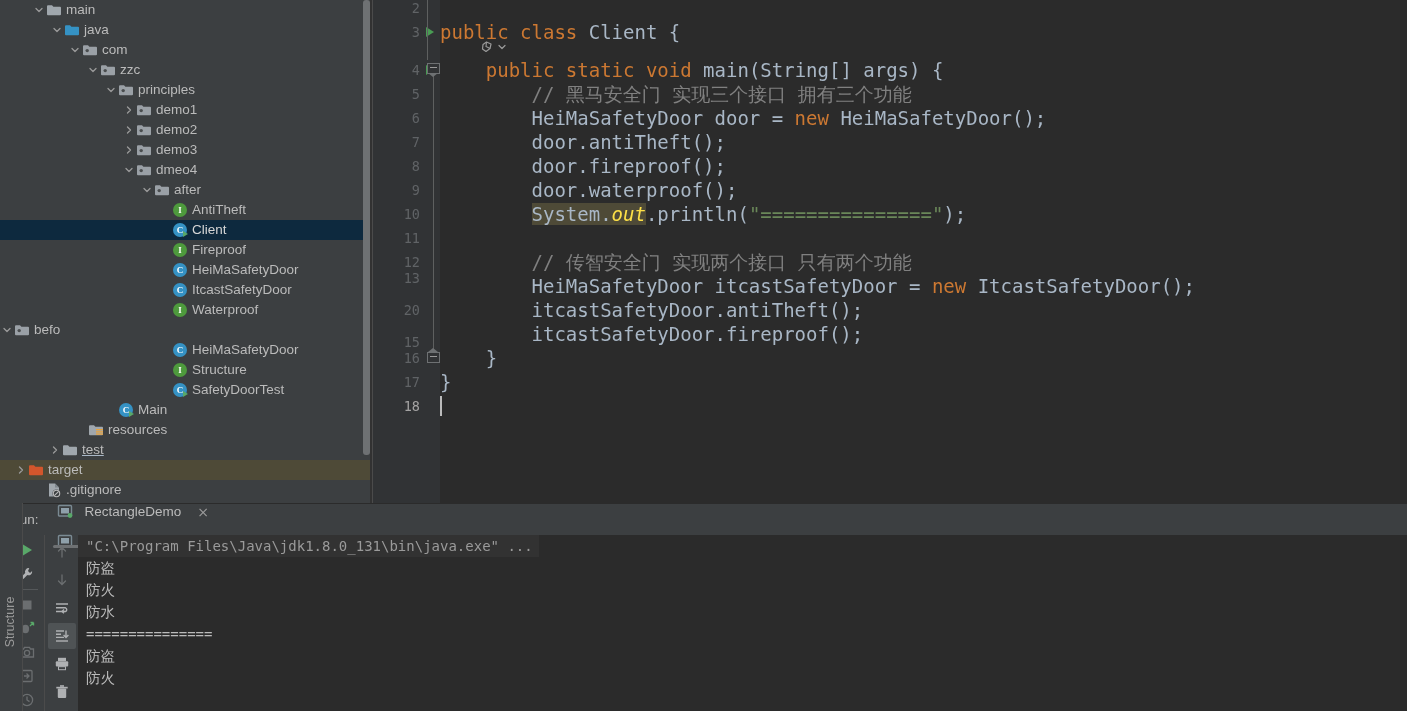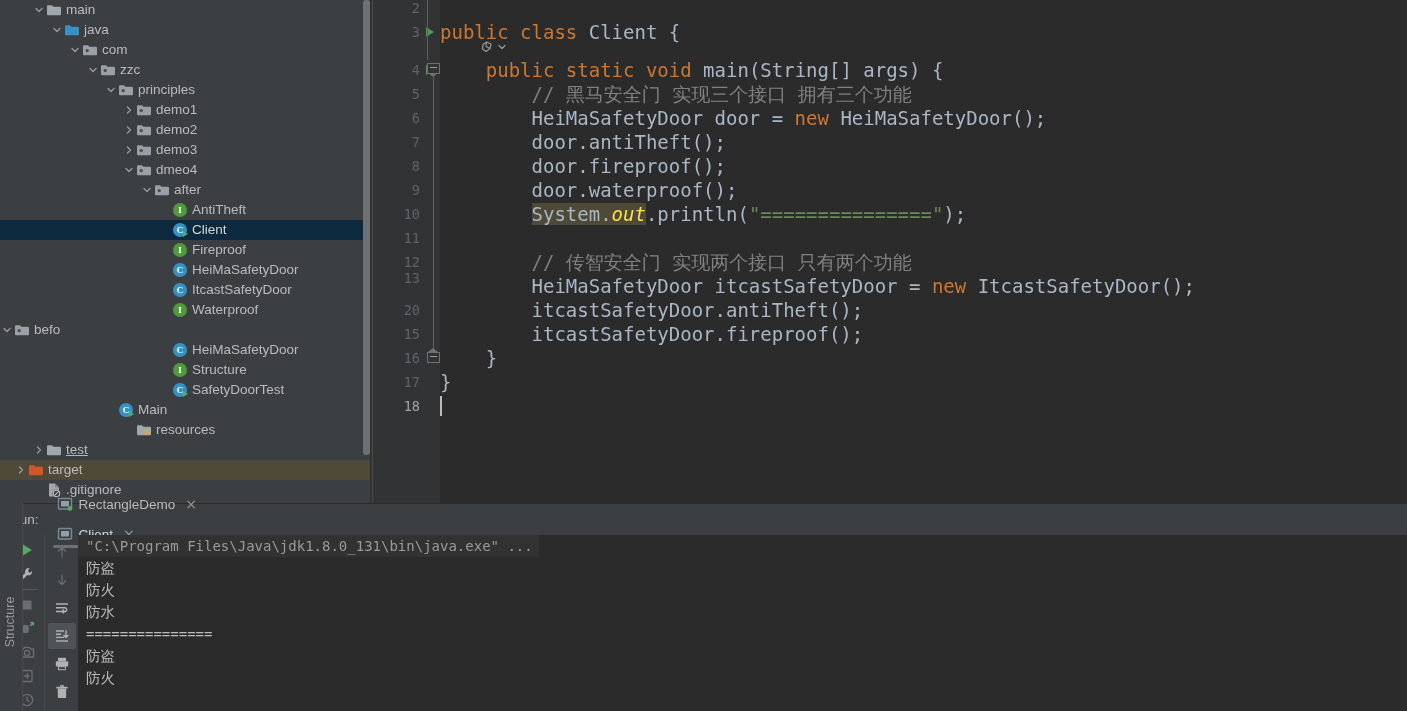--- a/index.html
+++ b/index.html
@@ -158,22 +158,22 @@
     background: #2B2B2B;
   }
   #run-tabbar {
     position: absolute; left: 0; top: 1px; width: 1407px; height: 30px;
     display: flex; align-items: center;
   }
   #run-label {
     margin-left: 10px; font-size: 13.5px; color: #BBBBBB;
   }
   .run-tab {
-    position: relative; height: 30px; display: flex; align-items: center;
-    gap: 6px; padding: 0 8px 0 10px; margin-left: 8px;
+    position: relative; height: 30px; display: flex; align-items: flex-end;
+    gap: 12px; padding: 0 8px 0 10px; margin-left: 8px;
     font-size: 13.5px; color: #BBBBBB;
   }
   .run-tab.active { color: #D6D6D6; }
   .run-tab.active::after {
     content: ""; position: absolute; left: 6px; right: 6px; bottom: 1px;
     height: 3px; background: #6E7173; border-radius: 2px;
   }
   .tab-close {
     color: #9A9A9A; font-size: 14px; margin-left: 4px;
     line-height: 1; font-family: "DejaVu Sans", sans-serif;
@@ -465,33 +465,33 @@
         <div class="tree-row" style="padding-left: 104px;">
           <span class="tree-arrow"></span>
           <span class="tree-icon">
             <span style="position:relative;display:inline-block;">
               <span class="ico-badge ico-class">C</span>
               <span class="run-mark"></span>
             </span>
           </span>
           <span class="tree-label">Main</span>
         </div>
-        <div class="tree-row" style="padding-left: 74px; margin-left: 48px;">
+        <div class="tree-row" style="padding-left: 74px;">
           <span class="tree-arrow"></span>
           <span class="tree-icon">
             <svg xmlns="http://www.w3.org/2000/svg" width="16" height="14" viewBox="0 0 16 14">
               <path d="M1 3.2 a1 1 0 0 1 1-1 h4 l1.4 1.6 H14 a1 1 0 0 1 1 1 V11.3 a1 1 0 0 1-1 1 H2 a1 1 0 0 1-1-1 Z" fill="#A0A7AD"></path>
               <rect x="8" y="6" width="7" height="1.3" fill="#E8A33D"></rect>
               <rect x="8" y="8.2" width="7" height="1.3" fill="#E8A33D"></rect>
               <rect x="8" y="10.4" width="7" height="1.3" fill="#E8A33D"></rect>
             </svg>
           </span>
           <span class="tree-label">resources</span>
         </div>
-        <div class="tree-row" style="padding-left: 32px; text-decoration: underline;">
+        <div class="tree-row" style="padding-left: 48px; text-decoration: underline;">
           <span class="tree-arrow">
             <svg xmlns="http://www.w3.org/2000/svg" width="10" height="10" viewBox="0 0 10 10">
               <path d="M3.5 2 L6.5 5 L3.5 8" fill="none" stroke="#9A9A9A" stroke-width="1.3" stroke-linecap="round" stroke-linejoin="round"></path>
             </svg>
           </span>
           <span class="tree-icon">
             <svg xmlns="http://www.w3.org/2000/svg" width="16" height="14" viewBox="0 0 16 14">
               <path d="M1 3.2 a1 1 0 0 1 1-1 h4 l1.4 1.6 H14 a1 1 0 0 1 1 1 V11.3 a1 1 0 0 1-1 1 H2 a1 1 0 0 1-1-1 Z" fill="#A0A7AD"></path>
             </svg>
           </span>
@@ -544,21 +544,21 @@
         <div class="ln" style="top: 82px;">5</div>
         <div class="ln" style="top: 106px;">6</div>
         <div class="ln" style="top: 130px;">7</div>
         <div class="ln" style="top: 154px;">8</div>
         <div class="ln" style="top: 178px;">9</div>
         <div class="ln" style="top: 202px;">10</div>
         <div class="ln" style="top: 226px;">11</div>
         <div class="ln" style="top: 250px;">12</div>
         <div class="ln" style="top: 266px; padding-left: 24px;">13</div>
         <div class="ln" style="top: 298px;">20</div>
-        <div class="ln" style="top: 322px;">15</div>
+        <div class="ln" style="top: 330px;">15</div>
         <div class="ln" style="top: 346px;">16</div>
         <div class="ln" style="top: 370px;">17</div>
         <div class="ln current" style="top: 394px;">18</div>
       </div>
     <div id="editor-divider"></div>
     <div id="editor-code-area">
         <div class="code-line" style="top: -4px; left: 0px;">&nbsp;</div>
         <div class="code-line" style="top: 20px; left: 0px;"><span class="kw">public class </span><span class="cls">Client</span><span class="txt"> {</span></div>
         <div class="code-line" style="top: 58px; left: 0px;"><span class="txt">    </span><span class="kw">public static void </span><span class="cls">main</span><span class="txt">(String[] args) {</span></div>
         <div class="code-line" style="top: 82px; left: 0px;"><span class="txt">        </span><span class="cmt">// 黑马安全门 实现三个接口 拥有三个功能</span></div>

